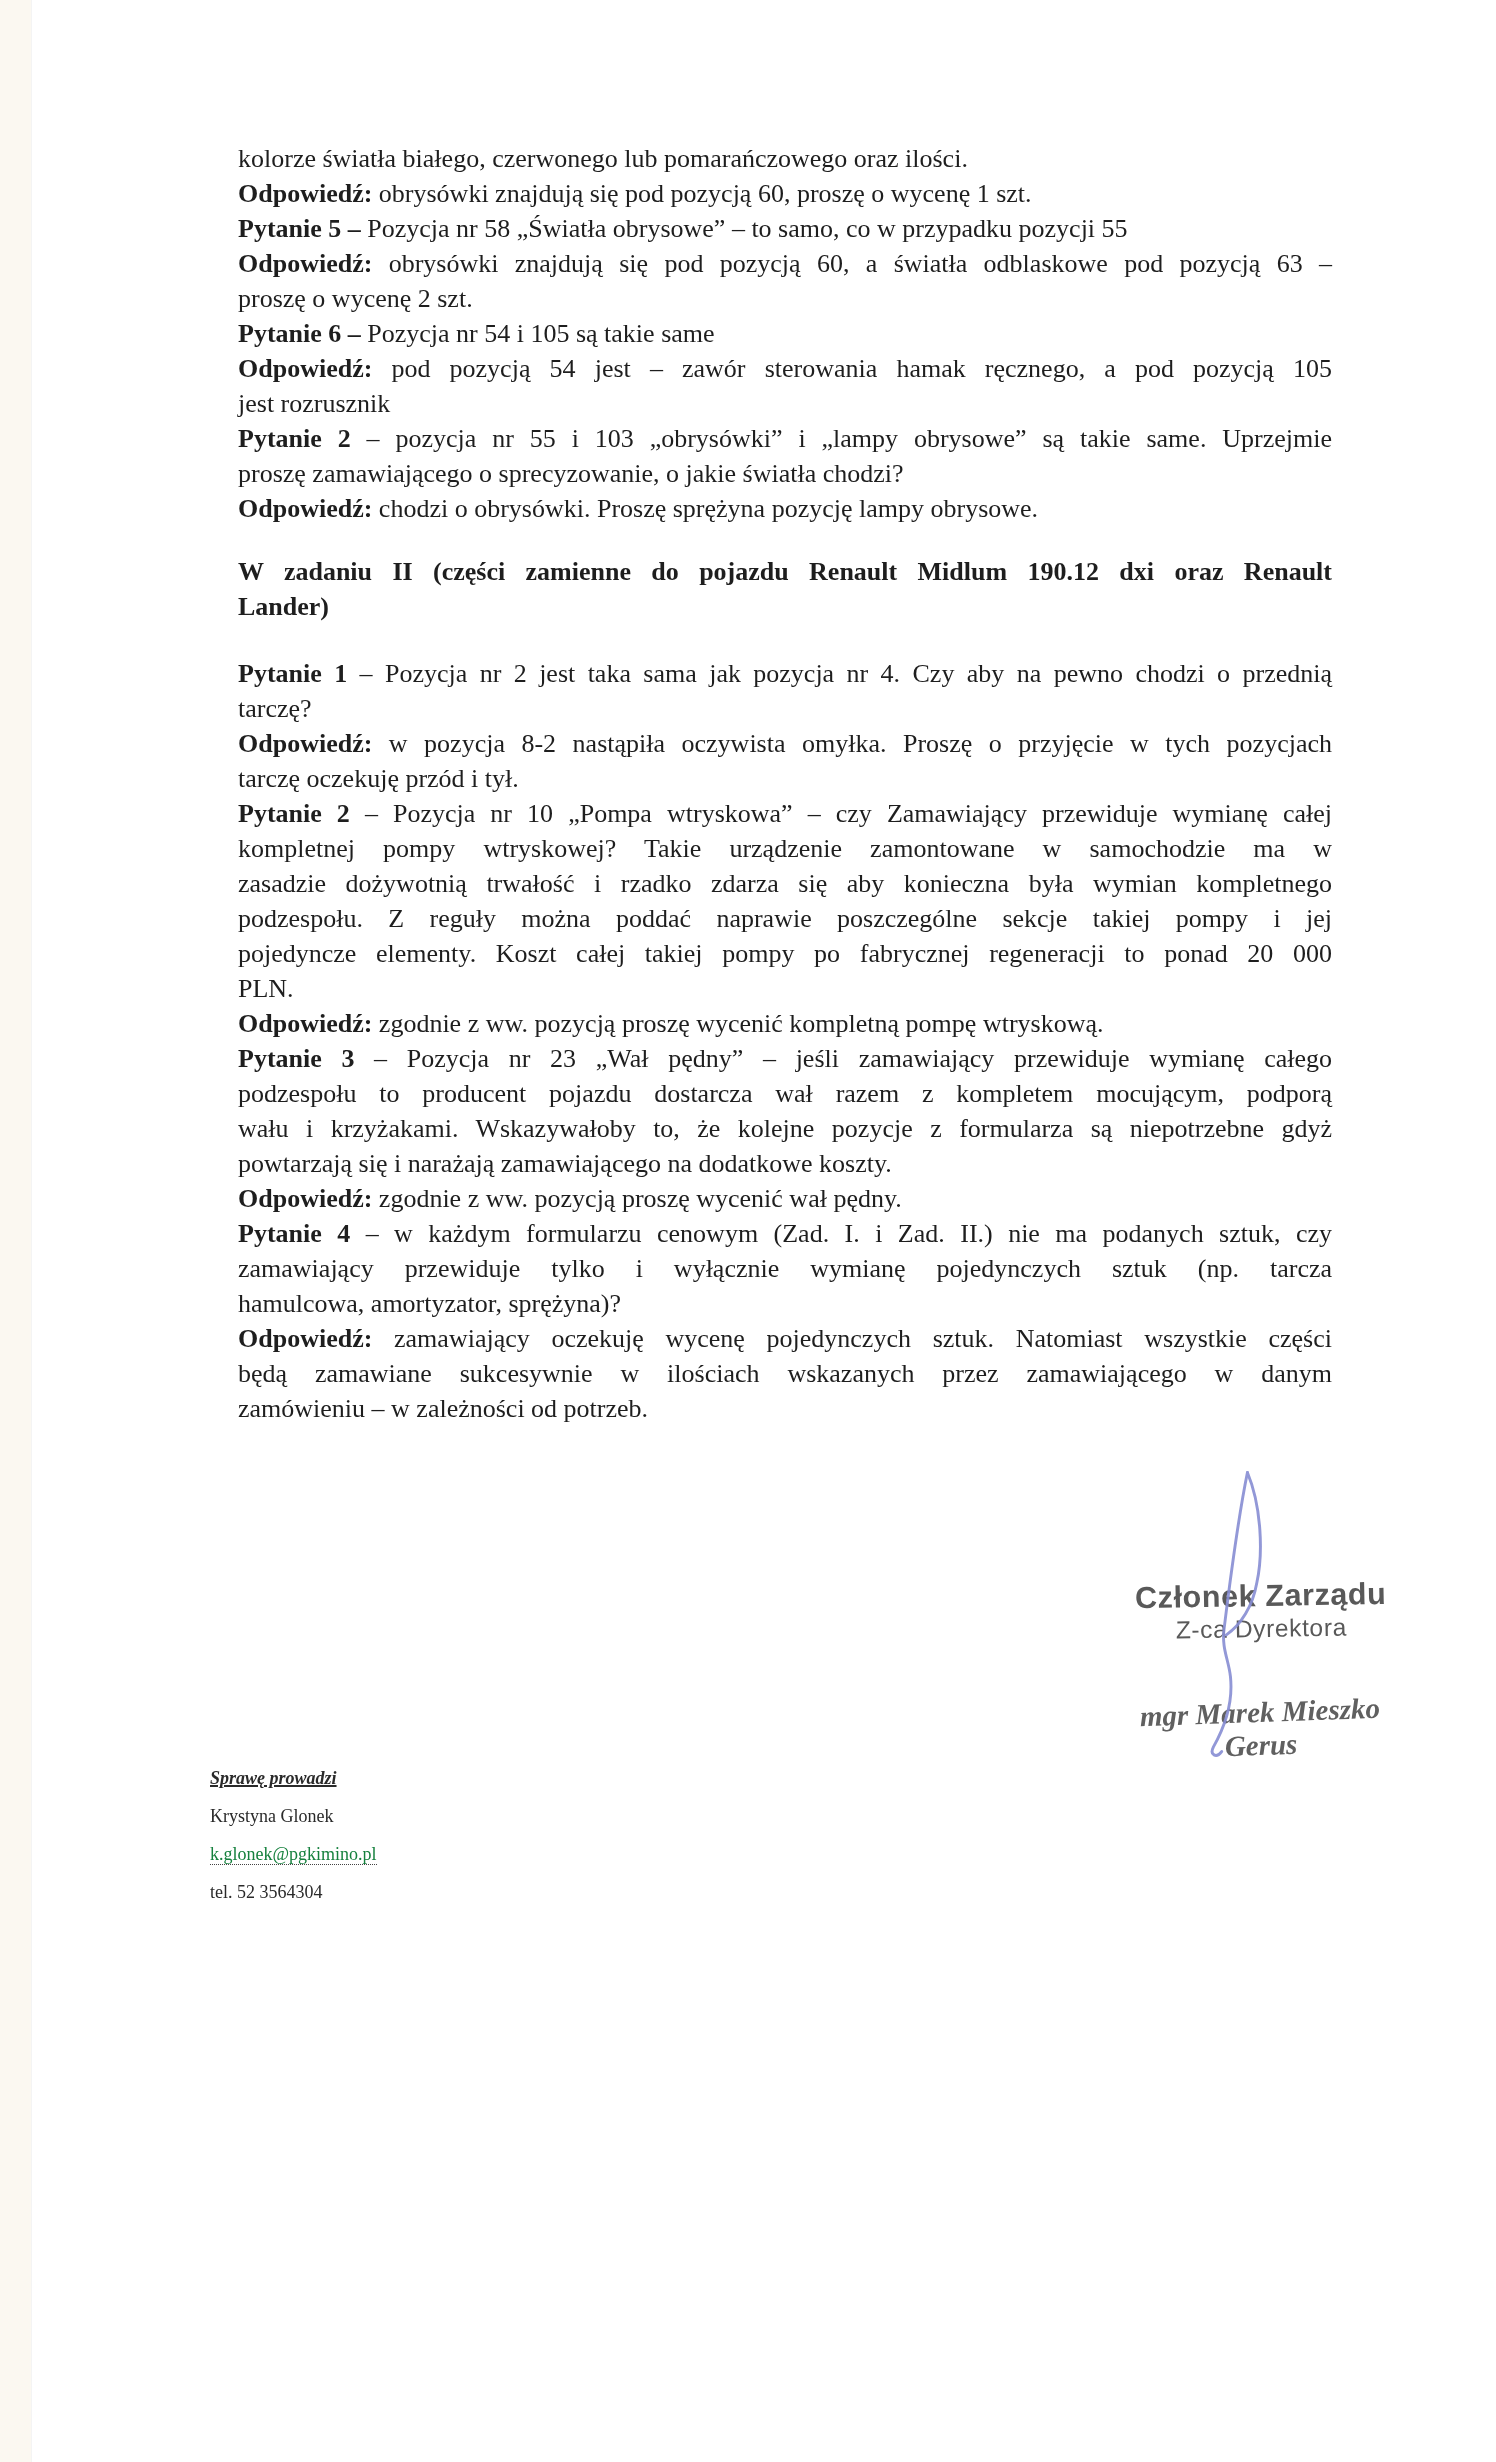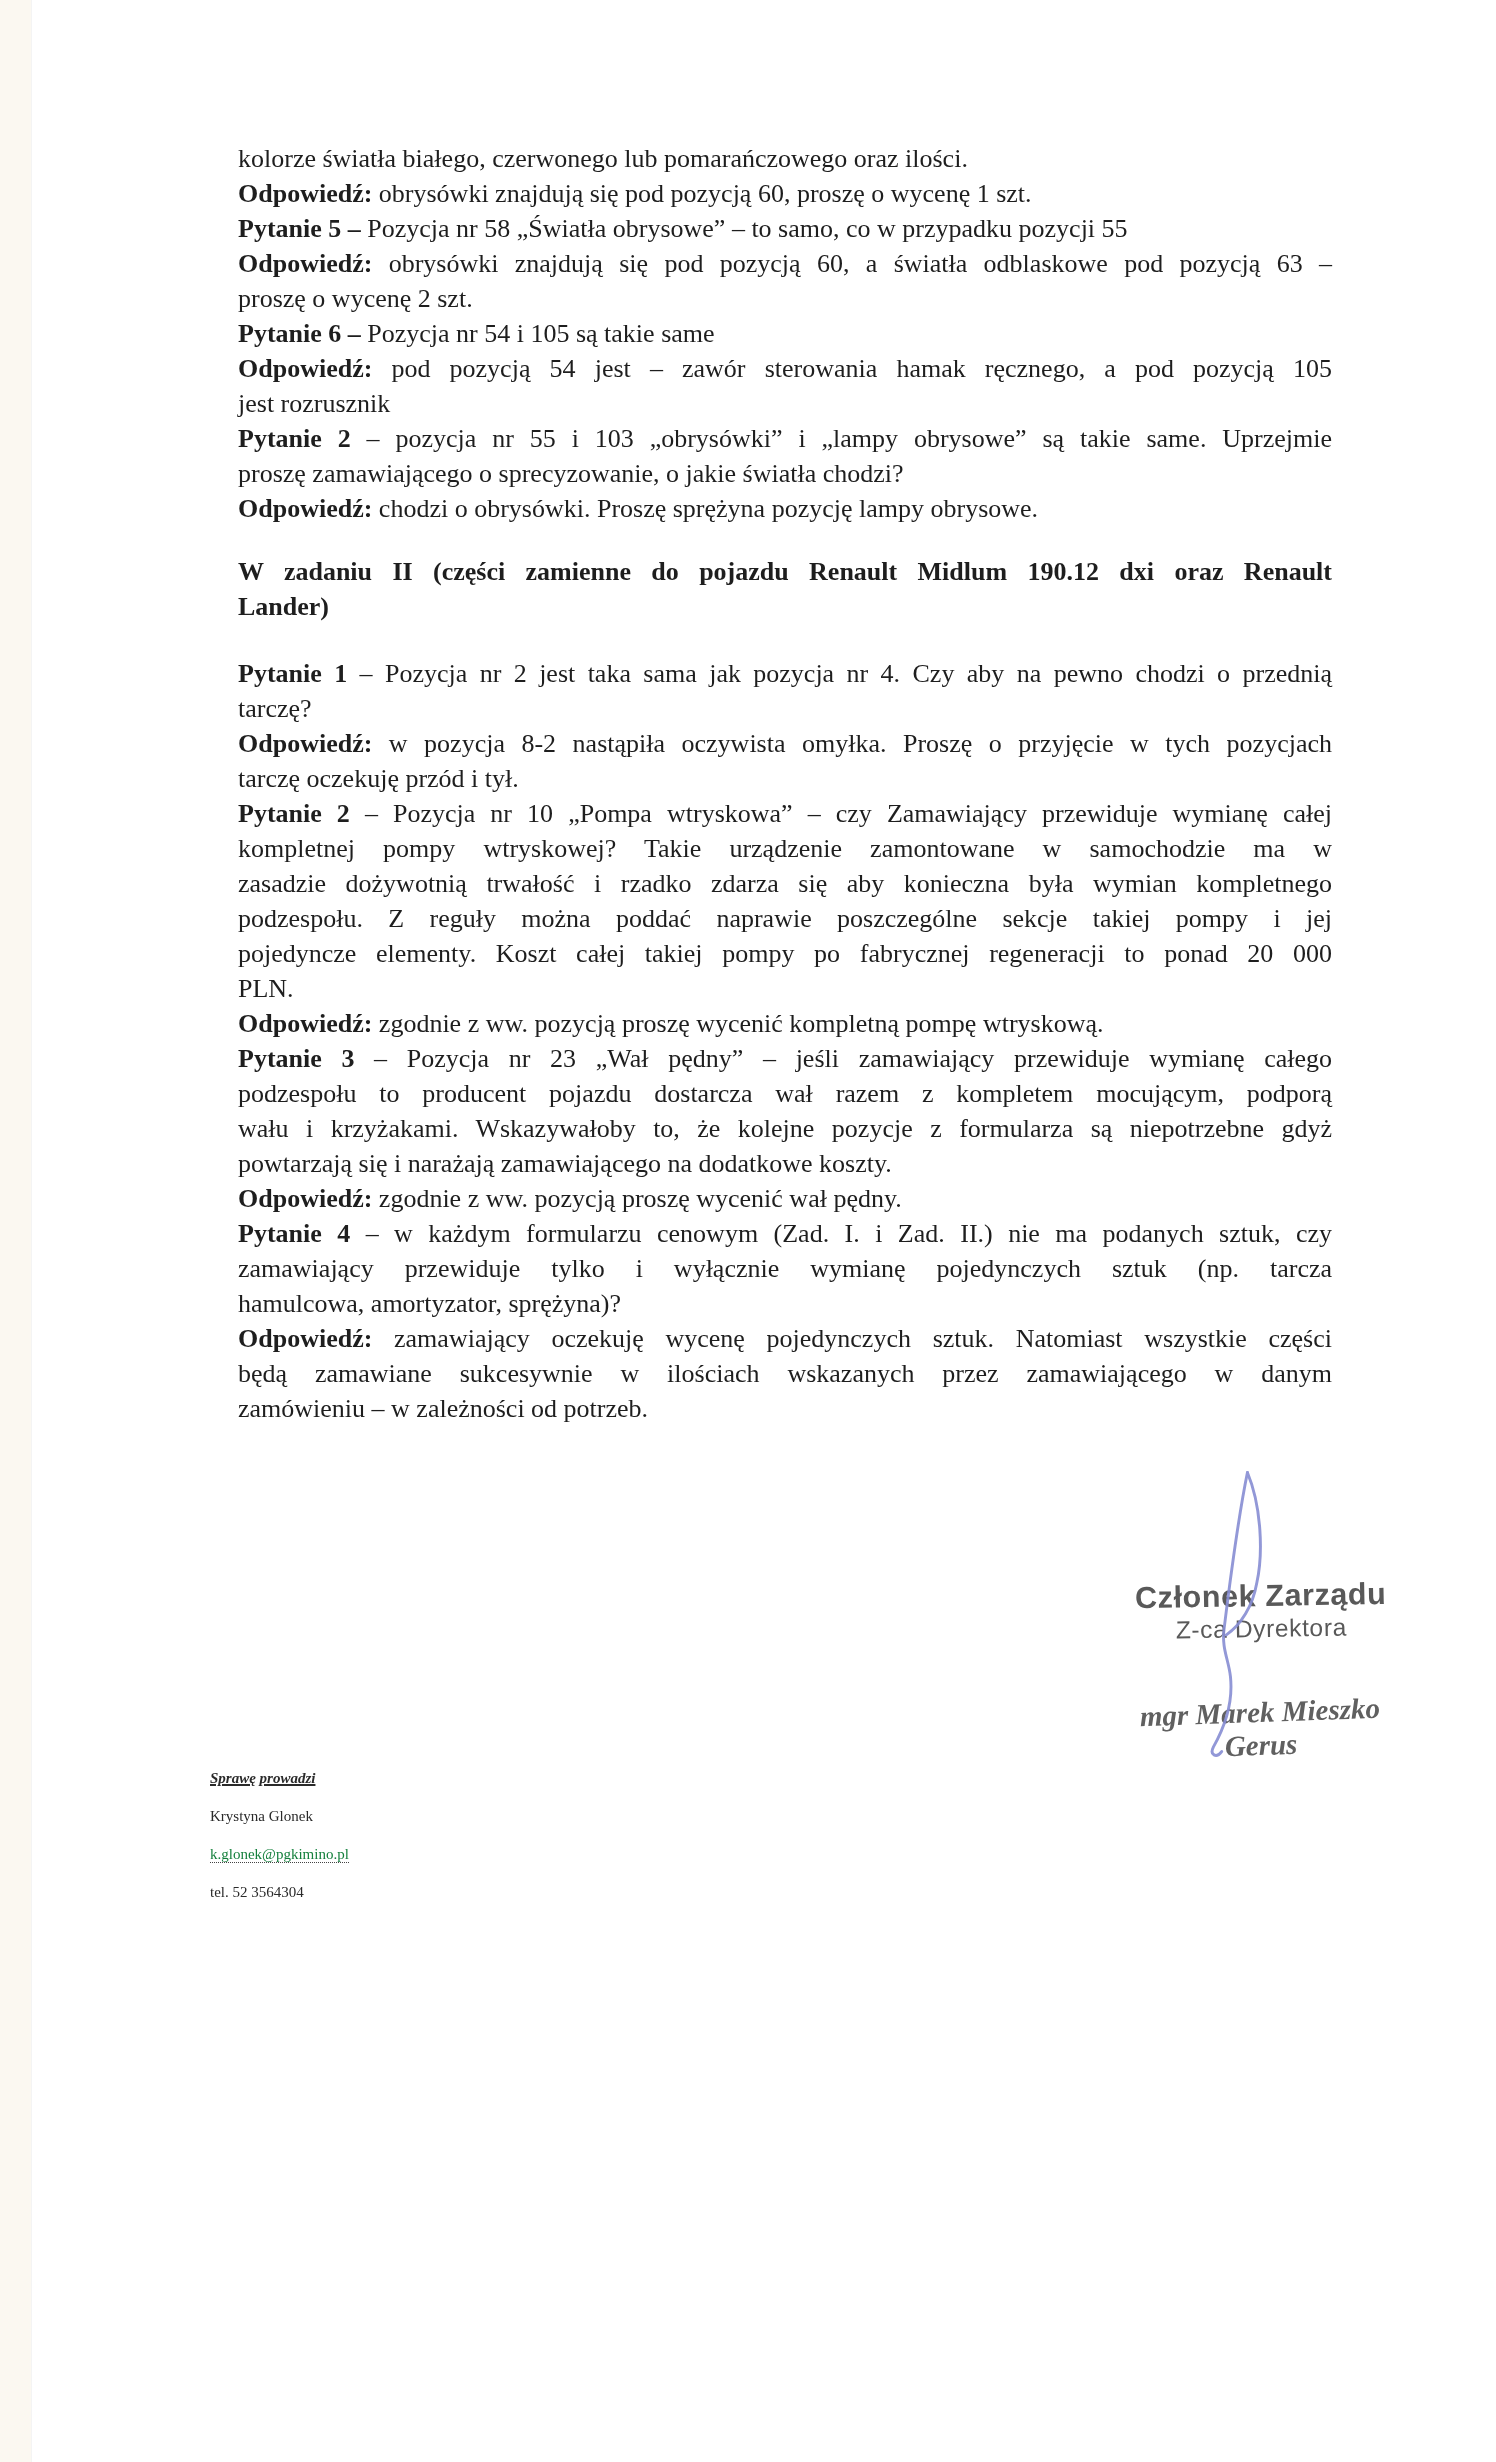--- a/index.html
+++ b/index.html
@@ -47,21 +47,21 @@
     font-style:italic;font-weight:600;
     font-size:29px;color:#4f4f4f;
     transform:rotate(-2deg);
     opacity:.9;
   }
   .signature-svg{
     position:absolute;left:0;top:0;pointer-events:none;
   }
   .contact-block{
     position:absolute;left:210px;top:1759px;
-    font-size:15px;line-height:38px;color:#2a2a2a;
+    font-size:18px;line-height:38px;color:#2a2a2a;
   }
   .contact-heading{
     font-weight:bold;font-style:italic;
     text-decoration:underline;
     text-decoration-thickness:1.8px;
   }
   .contact-email{
     color:#15803d;
     border-bottom:1.8px dotted #444;
     text-decoration:none;

